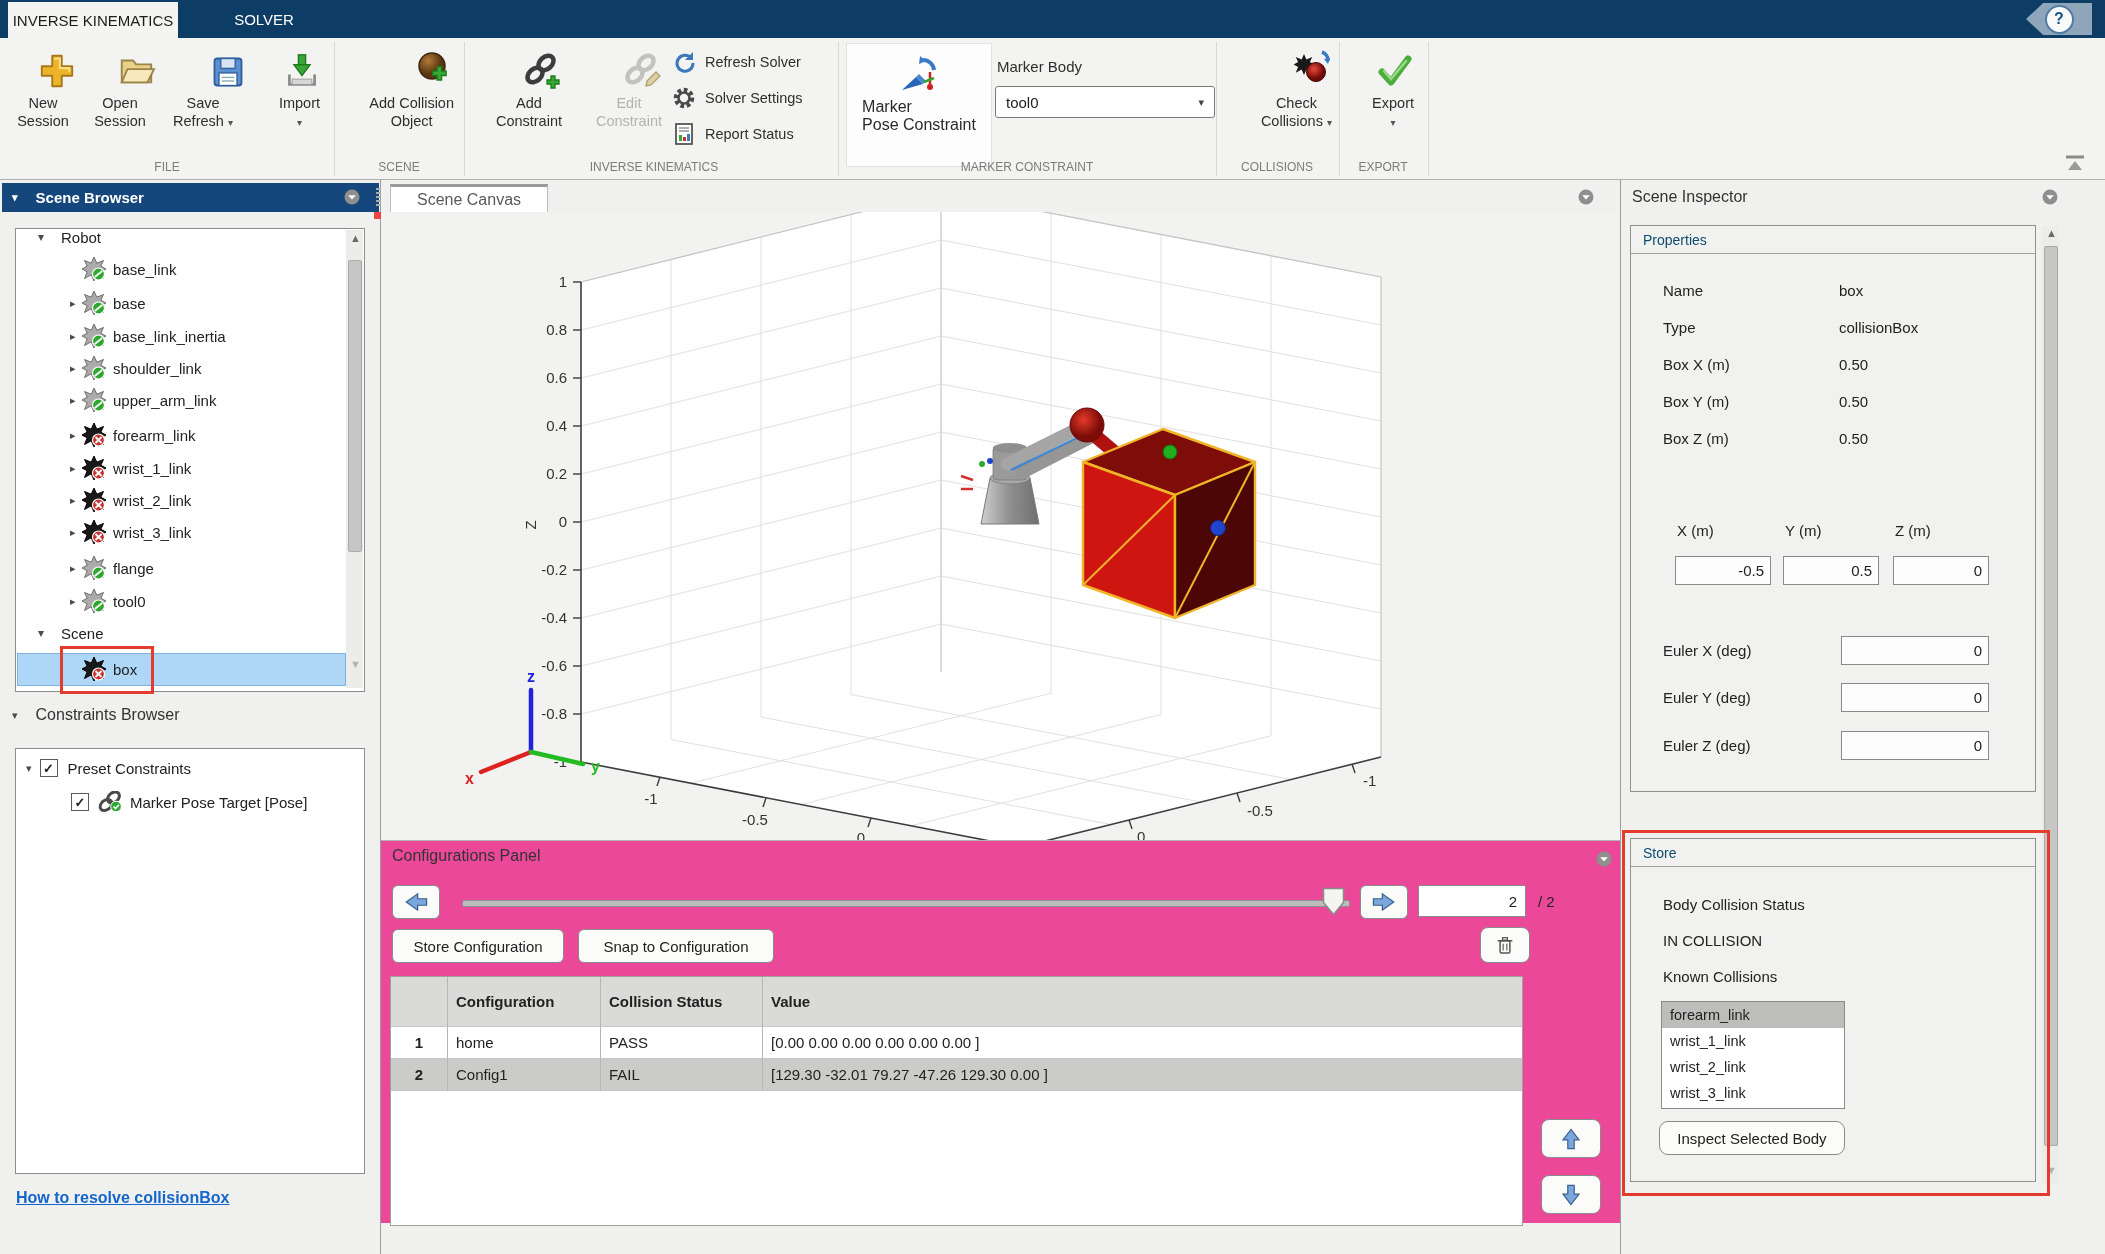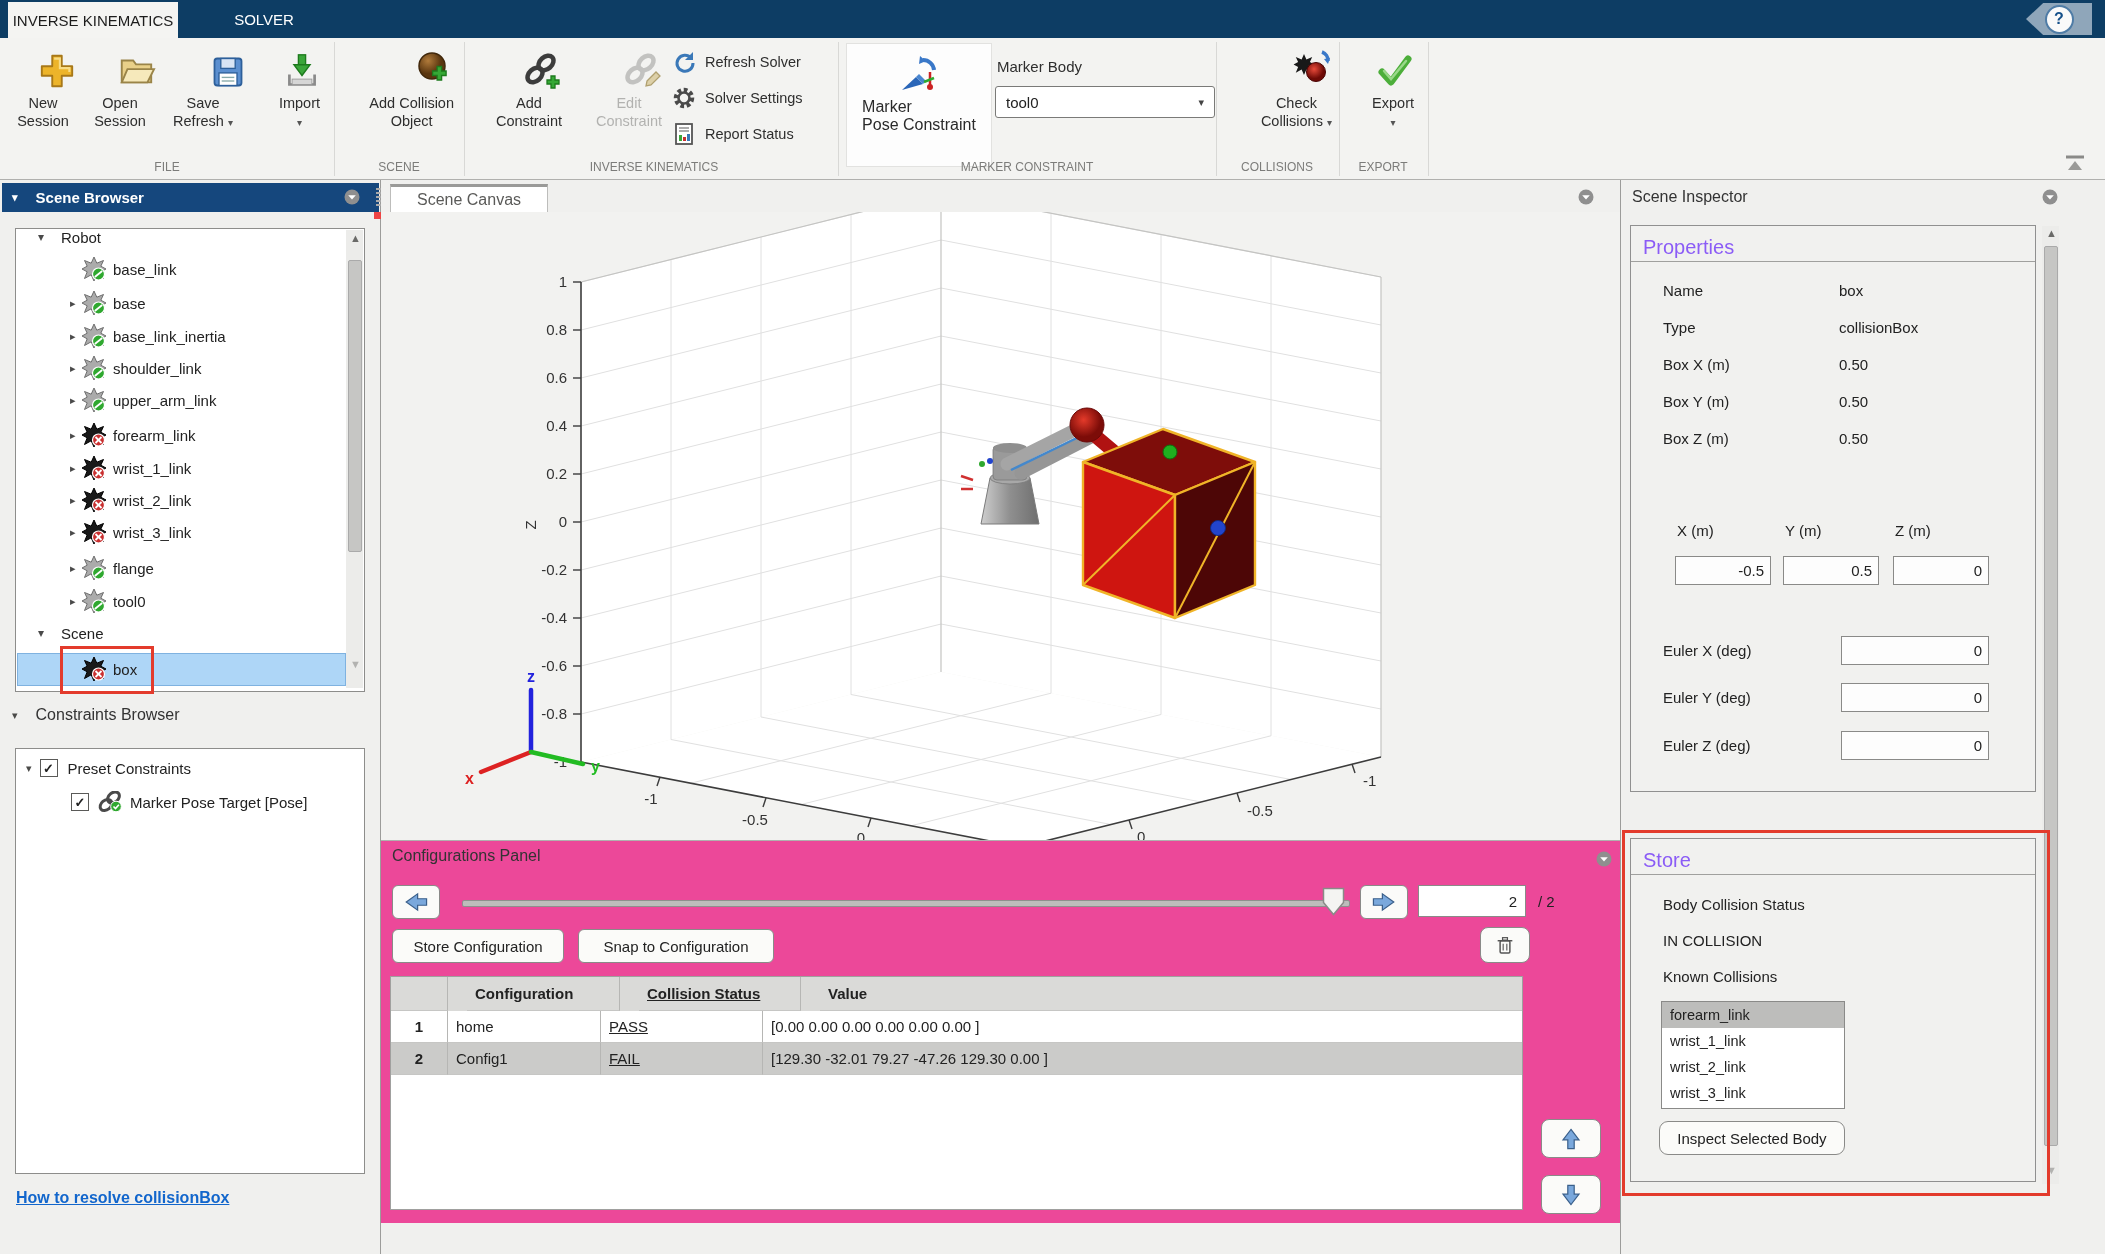--- a/index.html
+++ b/index.html
@@ -58,32 +58,32 @@
        background:repeating-linear-gradient(to bottom,#aaa 0 2px,transparent 2px 4px);}
   
   .cfg{position:absolute;left:381px;top:840px;width:1239px;height:382px;background:#ec4899;border-top:1px solid #b0b0ae;}
   .btn{border:1px solid #8a8a88;border-radius:6px;background:#fbfbf9;font-size:15px;color:#222;
        display:flex;align-items:center;justify-content:center;font-family:"Liberation Sans",sans-serif;}
   .numfield{border:1px solid #8a8a88;background:#fff;font-size:15px;text-align:right;padding:0 8px;box-sizing:border-box;
        font-family:"Liberation Sans",sans-serif;color:#222;}
   .track{position:absolute;left:81px;top:59px;width:886px;height:5px;background:#bdbdbb;border:1px solid #8f8f8d;border-radius:2px;}
   .tbl{position:absolute;left:9px;top:135px;width:1133px;border:1px solid #a0a09e;background:#fff;box-sizing:border-box;}
   .tr{display:flex;height:32px;align-items:stretch;}
-  .tr.head{height:34px;background:#dadad8;font-weight:bold;gap:19px;}
+  .tr.head{height:50px;background:#dadad8;font-weight:bold;}
   .td{border-right:1px solid #b6b6b4;border-bottom:1px solid #c6c6c4;display:flex;align-items:center;
       padding:0 8px;font-size:15px;color:#222;box-sizing:border-box;}
   .td.c0{width:57px;justify-content:center;font-weight:bold;}
   .td.c1{width:153px;}
-  .td.c2{width:162px;text-decoration:underline;}
+  .td.c2{width:162px;}
   .td.c3{flex:1;border-right:none;}
   .tr.sel{background:#cbcbc9;}
   
   .card{position:absolute;background:#f1f1ef;border:1px solid #909090;box-sizing:border-box;}
   .card .cardtitle{height:27px;border-bottom:1px solid #a0a09e;display:flex;align-items:center;padding-left:12px;
-       font-size:20px;color:#8b5cf6;margin-top:8px;}
+       font-size:14px;color:#0c4a6e;}
   .plabel{position:absolute;font-size:15px;color:#222;}
   .pvalue{position:absolute;font-size:15px;color:#222;}
   .ifield{position:absolute;border:1px solid #8a8a88;background:#fdfdfd;font-size:15px;text-align:right;
        padding:0 6px;box-sizing:border-box;font-family:"Liberation Sans",sans-serif;color:#222;}
   .listbox{position:absolute;left:30px;top:162px;width:182px;height:106px;background:#fff;border:1px solid #8a8a88;overflow:hidden;}
   .litem{height:26px;display:flex;align-items:center;padding-left:8px;font-size:14.5px;color:#222;}
   .litem.sel{background:#bdbdbb;}
   
   .statusbar{position:absolute;left:0;top:1222px;width:2105px;height:32px;background:#e9e9e7;border-top:1px solid #9a9a98;box-sizing:border-box;}
   .statustext{position:absolute;top:7px;font-size:15px;color:#333;}

